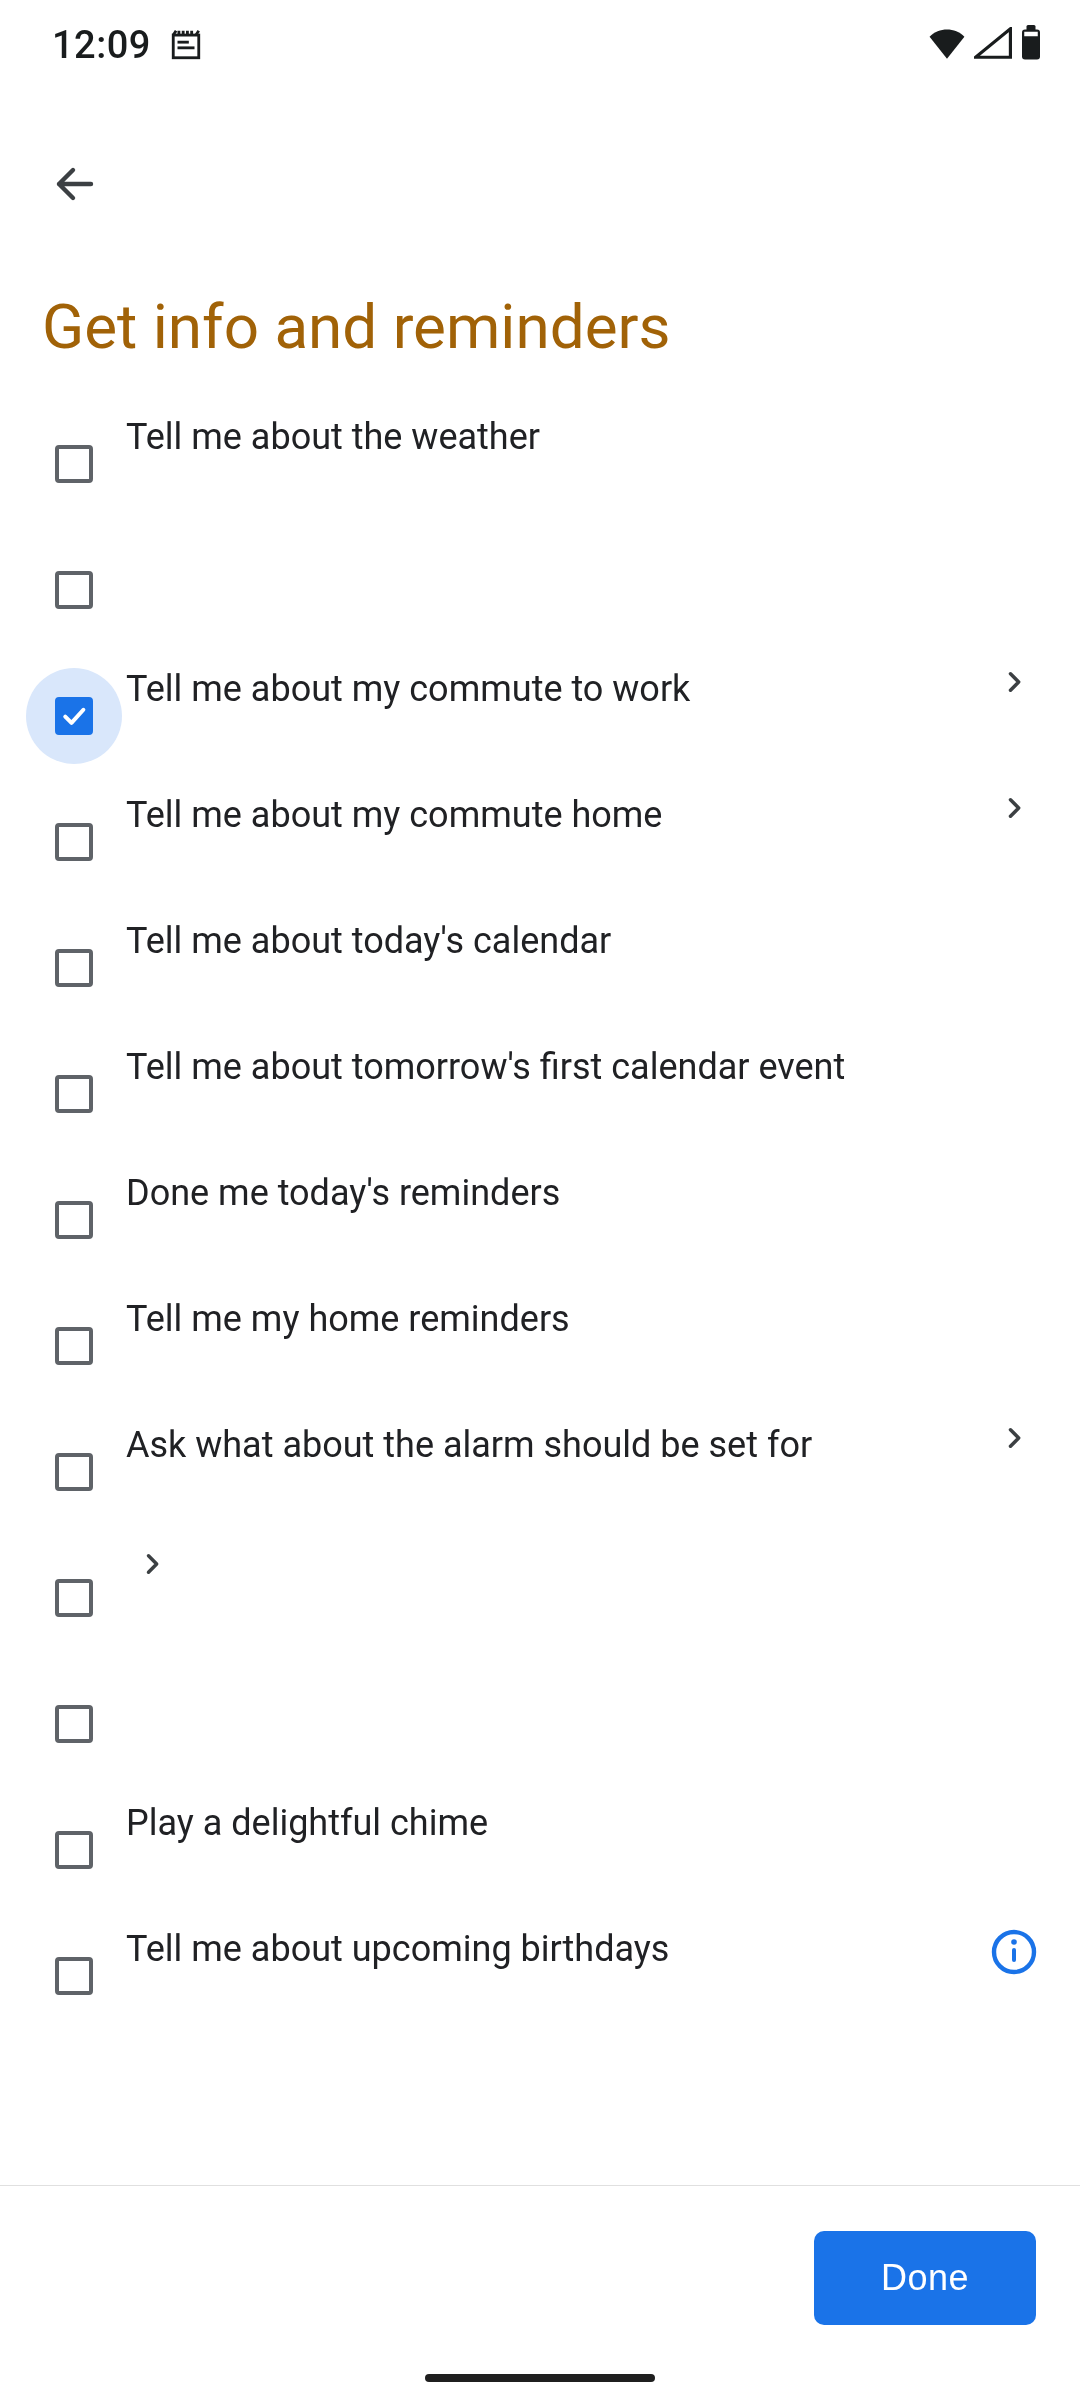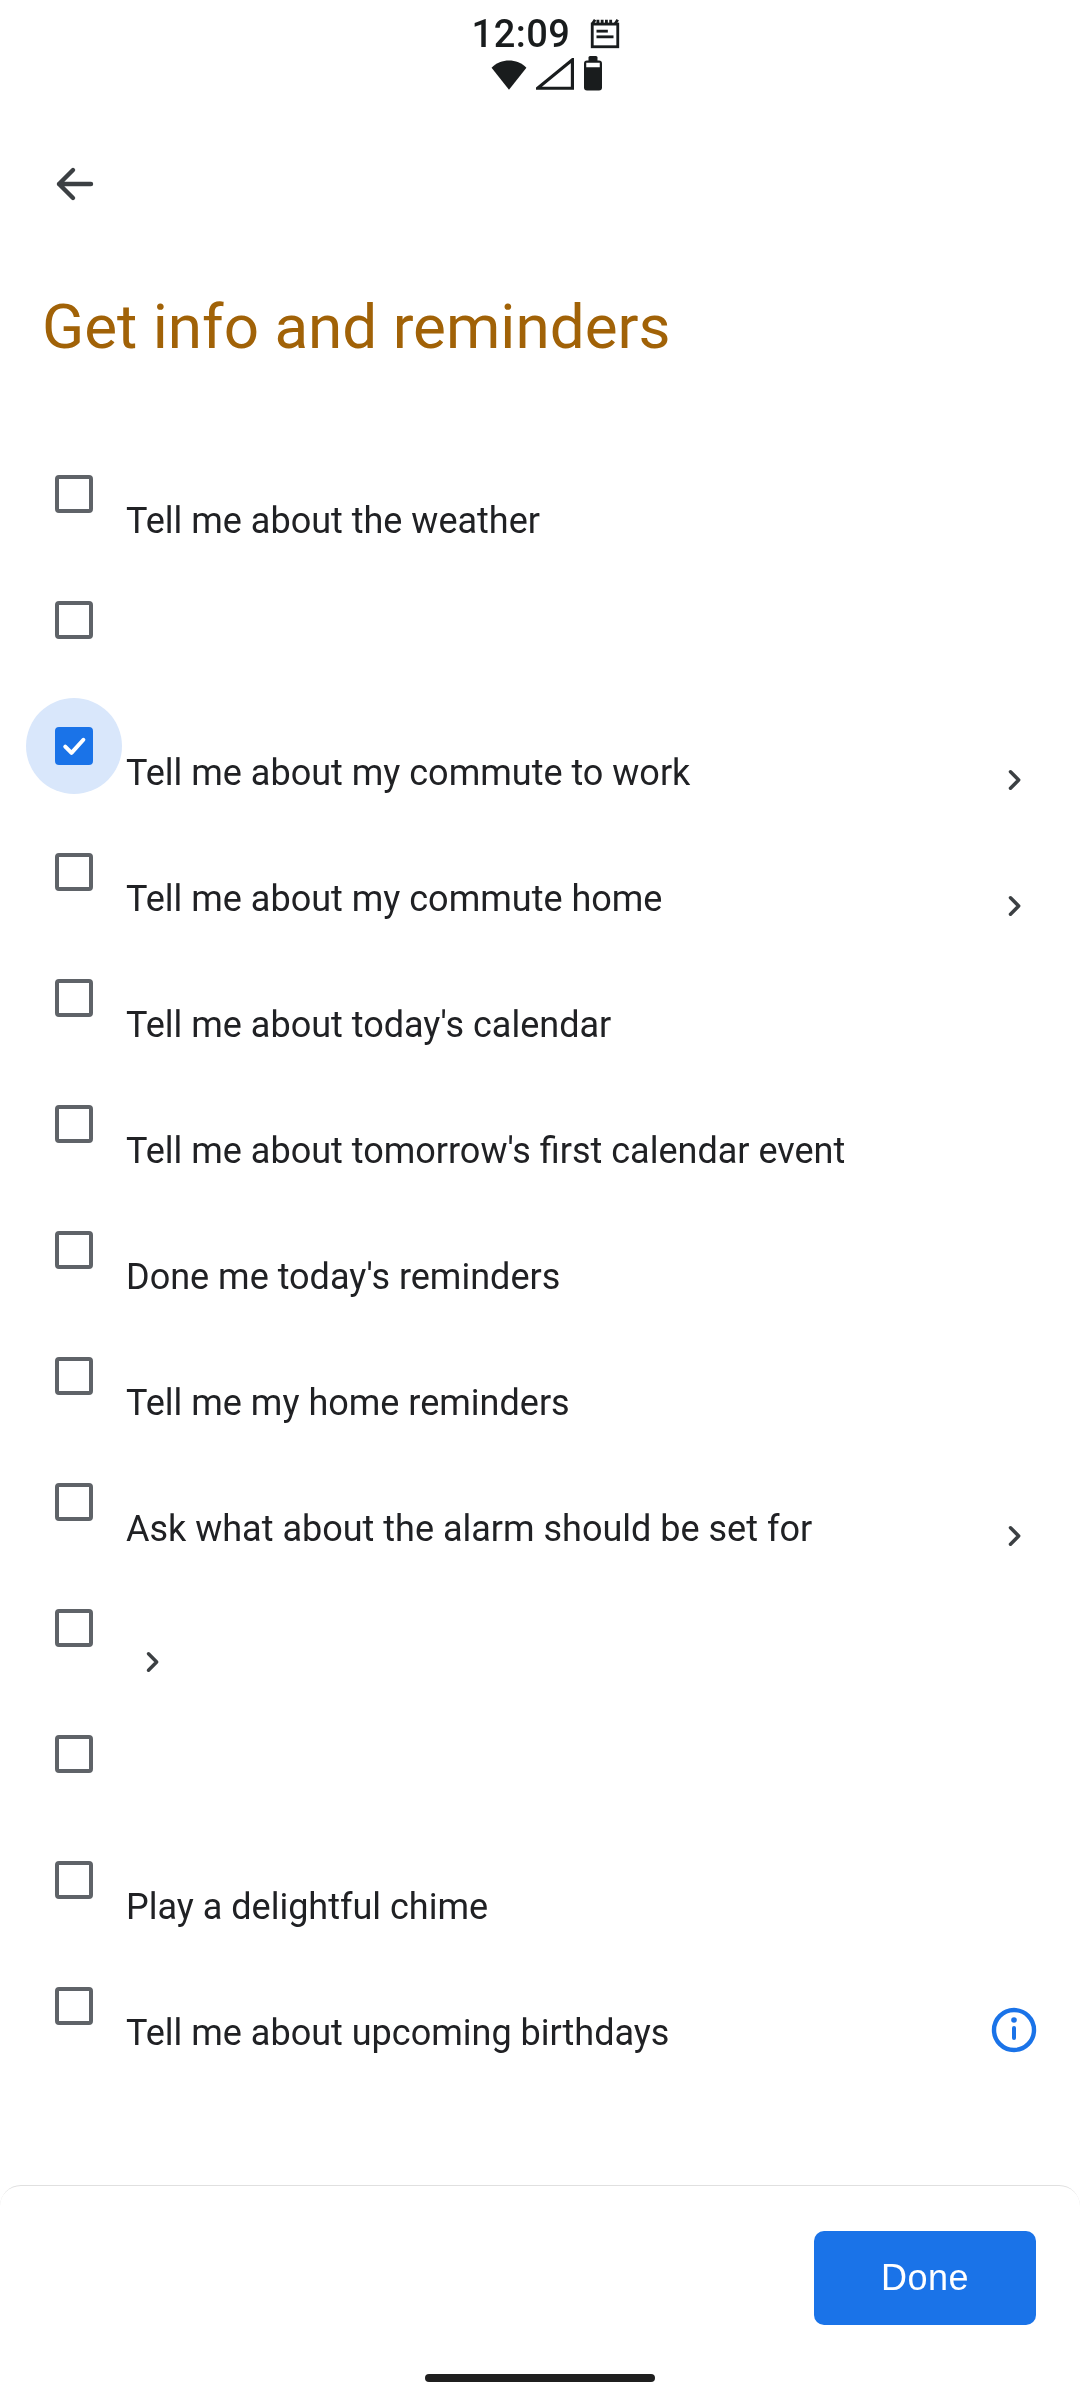--- a/index.html
+++ b/index.html
@@ -1,46 +1,46 @@
 <!DOCTYPE html>
 <html><head>
 <meta charset="utf-8">
 <style>
   * { margin:0; padding:0; box-sizing:border-box; -webkit-font-smoothing:antialiased; }
   html,body { width:1080px; height:2400px; background:#fff; font-family:Roboto,"Helvetica Neue",Arial,sans-serif; color:#202124; }
   .screen { position:relative; width:1080px; height:2400px; overflow:hidden; }
 
   
-  .status-bar { position:absolute; top:0; left:0; right:0; height:85px; display:flex; align-items:center; justify-content:space-between; padding:12px 38px 0 52px;flex-direction:column; }
+  .status-bar { position:absolute; top:0; left:0; right:0; height:85px; display:flex; align-items:center; justify-content:space-between; padding:4px 38px 0 52px; }
   .status-left { display:flex; align-items:center; gap:18px; }
   .clock { font-size:38px; font-weight:500; color:#191C1D; letter-spacing:0.5px; }
   .cal-icon svg { display:block; }
   .status-right { display:flex; align-items:center; gap:8px; }
 
   
   .appbar { position:absolute; top:135px; left:0; right:0; height:100px; display:flex; align-items:center; padding-left:40px; }
   .back-btn { width:70px; height:70px; background:none; border:none; display:flex; align-items:center; justify-content:center; cursor:pointer; border-radius:50%; }
 
   
   .title { position:absolute; top:290px; left:42px; font-size:62px; font-weight:400; color:#a16207; letter-spacing:0px; }
 
   
   .list { position:absolute; top:416px; left:0; right:0; }
-  .row { display:flex; align-items:flex-end; height:126px; padding:0 36px 0 26px; }
+  .row { display:flex; align-items:flex-start; height:126px; padding:0 36px 0 26px; }
   .cb-wrap { width:96px; height:96px; display:flex; align-items:center; justify-content:center; flex:0 0 auto; position:relative; border-radius:50%; }
   .cb-wrap.highlight { background:#D9E7FB; }
   .cb { width:38px; height:38px; border:4px solid #5F6368; border-radius:4px; background:#fff; display:flex; align-items:center; justify-content:center; }
   .cb.checked { background:#1A73E8; border-color:#1A73E8; }
   .cb.checked svg { display:block; }
   .cb svg { display:none; }
   .label { flex:1 1 auto; font-size:36px; font-weight:400; color:#202124; padding-left:4px; }
   .trailing { width:60px; display:flex; align-items:center; justify-content:center; flex:0 0 auto; }
 
   
-  .footer { position:absolute; left:0; right:0; bottom:0; height:215px; border-top:1px solid #E0E0E0; background:#fff;border-radius:21px; }
+  .footer { position:absolute; left:0; right:0; bottom:0; height:215px; border-top:1px solid #E0E0E0; background:#fff; }
   .done-btn { position:absolute; right:44px; top:45px; width:222px; height:94px; background:#1A73E8; border:none; border-radius:10px; color:#fff; font-size:36px; font-weight:500; letter-spacing:0.5px; cursor:pointer; }
 
   
   .nav-handle { position:absolute; bottom:18px; left:50%; transform:translateX(-50%); width:230px; height:8px; background:#1F1F1F; border-radius:4px; }
 </style>
 </head>
 <body>
 
 <div class="screen">
 

